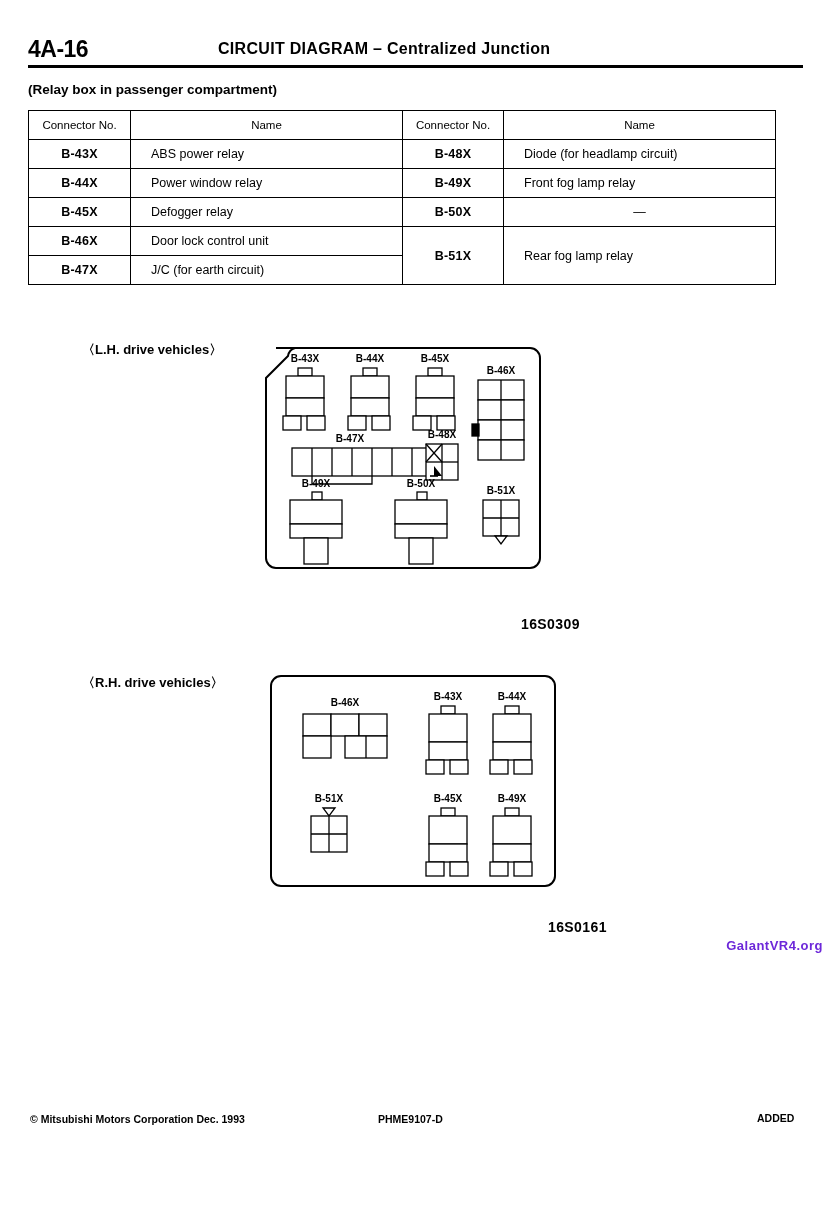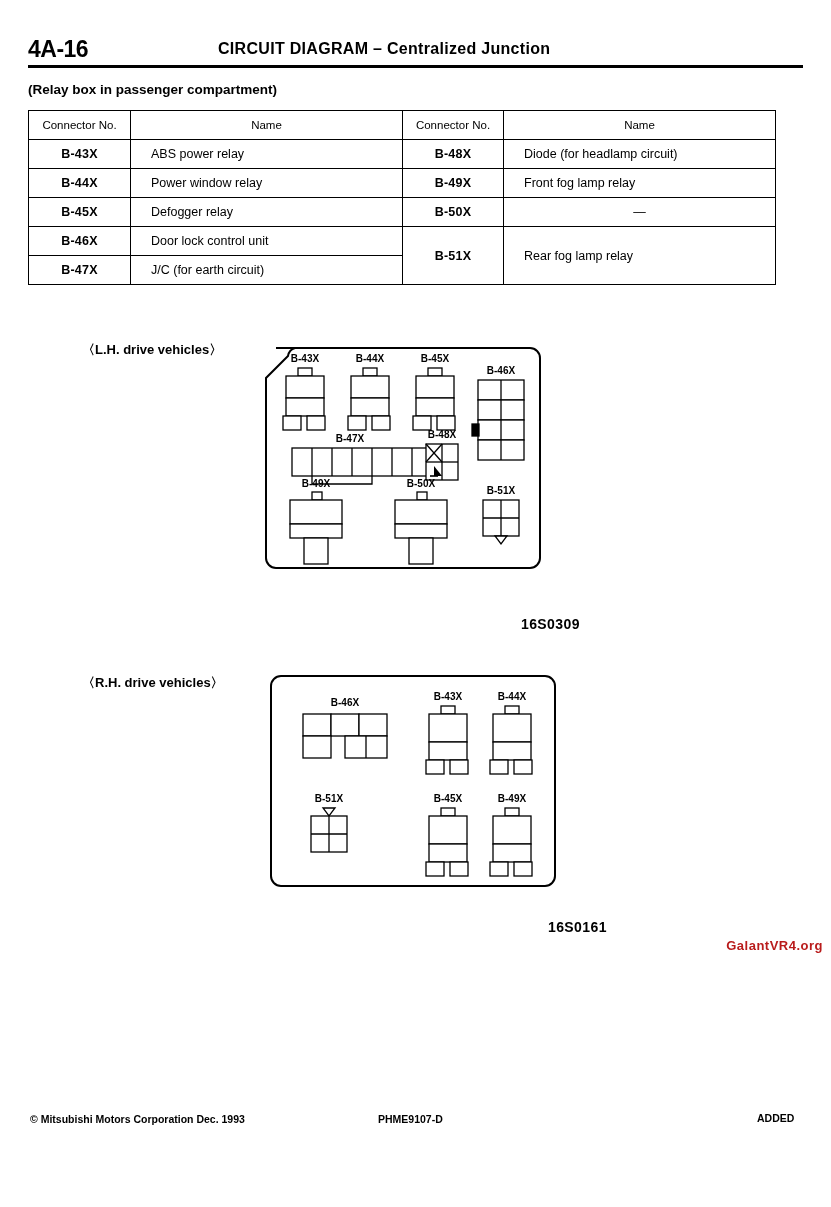--- a/index.html
+++ b/index.html
@@ -52,21 +52,21 @@
 
   svg{display:block;}
 
   
   .foot{position:absolute;font-size:10.5px;font-weight:bold;text-align:right;}
   #foot-copy{left:30px;top:1113px;}
   #foot-doc{left:378px;top:1113px;}
   #foot-added{left:757px;top:1112px;}
 
   
-  .wm{position:absolute;right:8px;bottom:6px;font-size:13px;font-weight:bold;color:#b91c1c;letter-spacing:0.5px;}
+  .wm{position:absolute;right:8px;bottom:6px;font-size:13px;font-weight:bold;color:#6d28d9;letter-spacing:0.5px;}
 </style>
 </head>
 <body>
 
 <div class="page">
 
   <div class="hdr">
     <div class="hdr-page">4A-16</div>
     <div class="hdr-title">CIRCUIT DIAGRAM – Centralized Junction</div>
     <div class="hdr-rule"></div>

